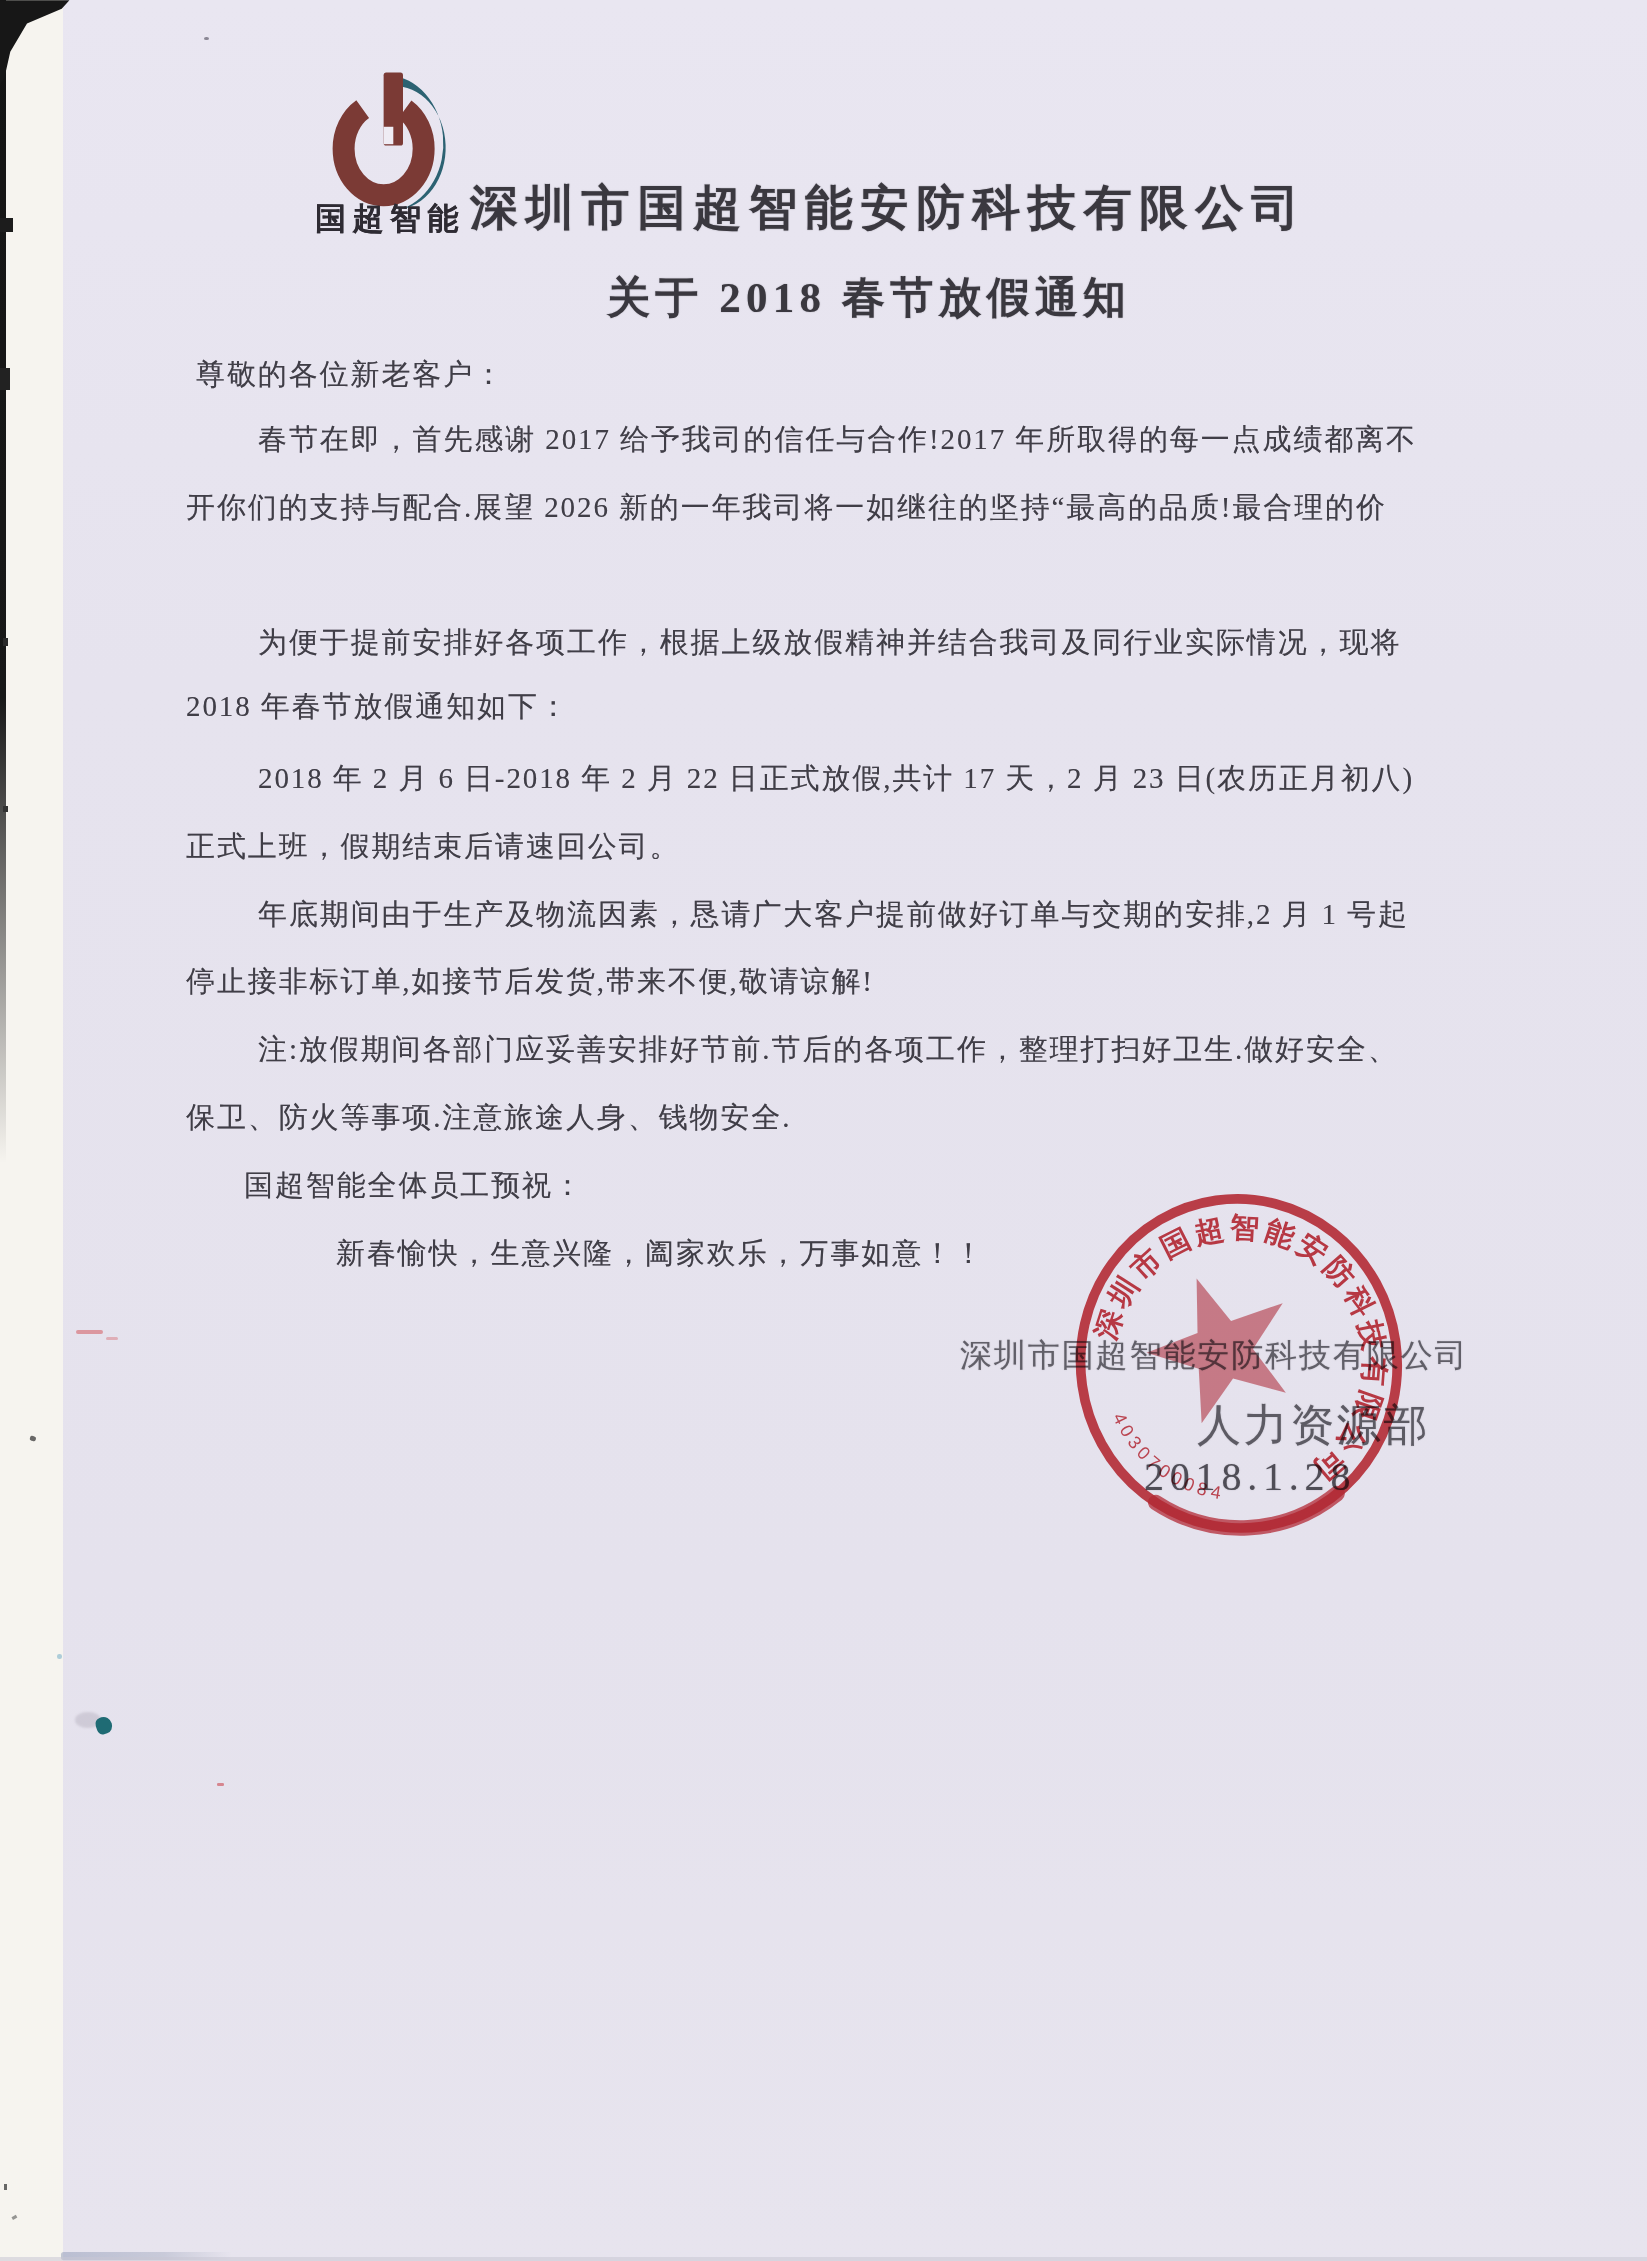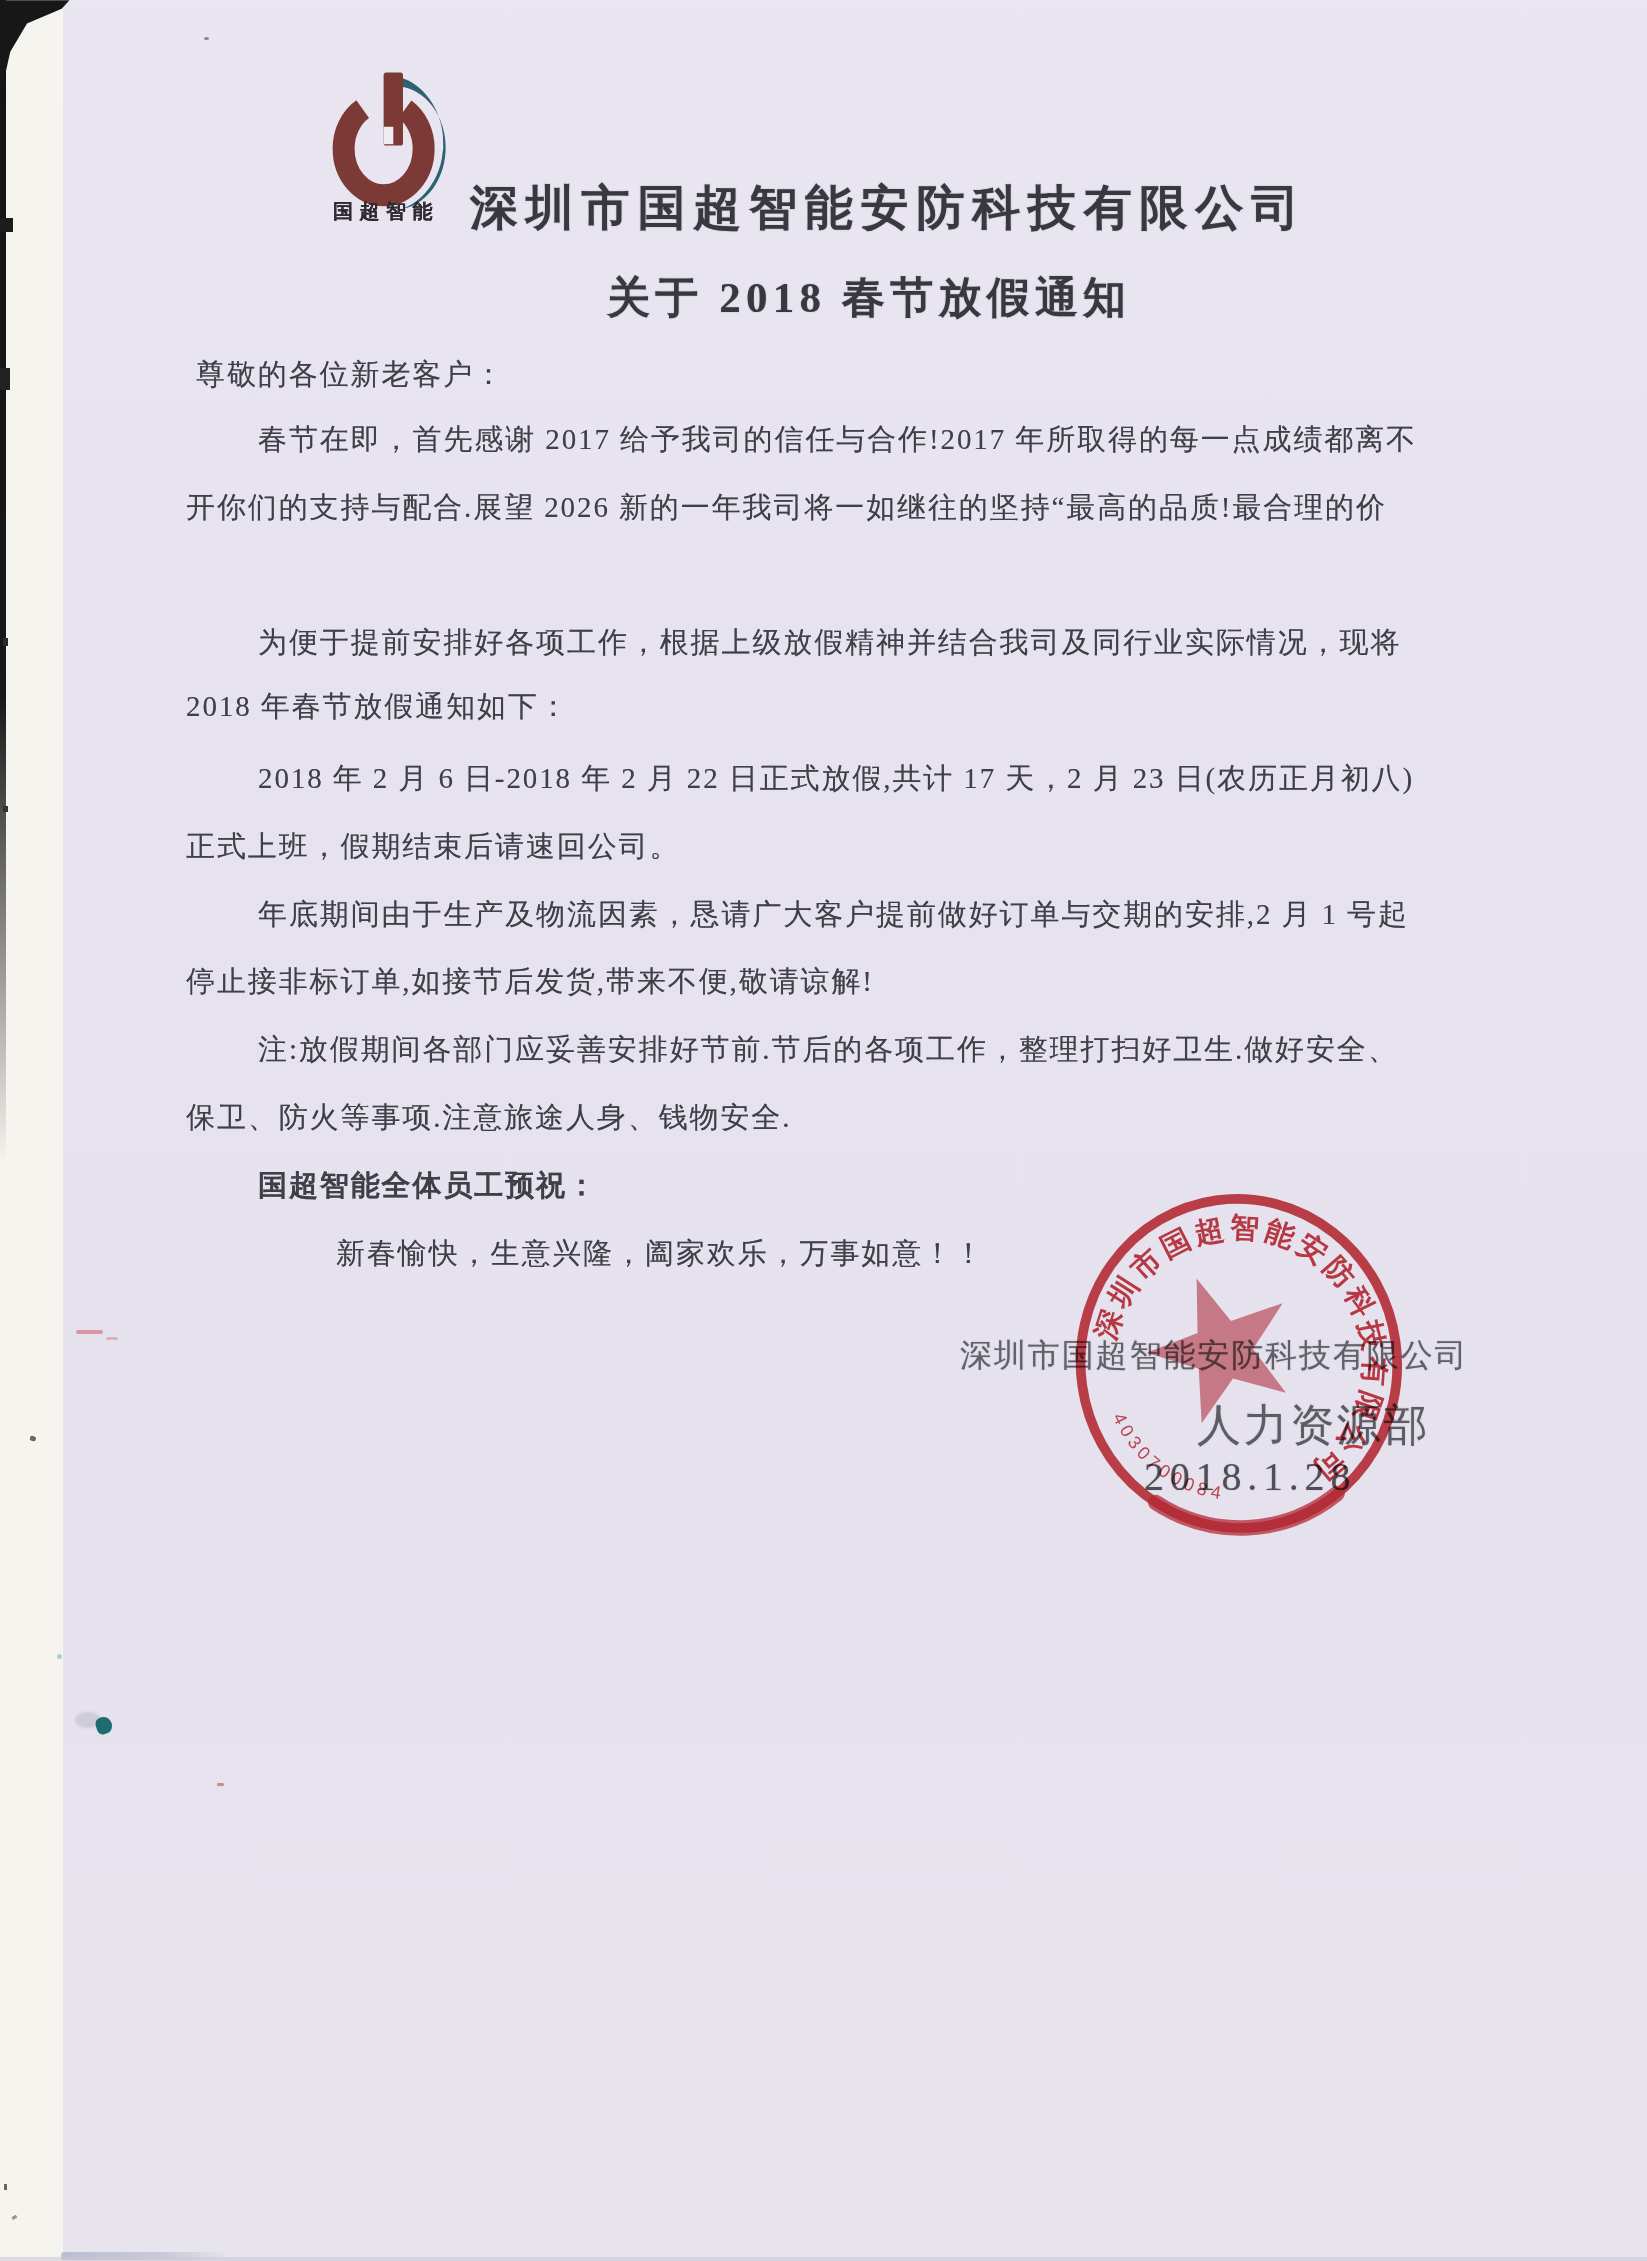--- a/index.html
+++ b/index.html
@@ -19,21 +19,21 @@
     position:absolute;left:470px;top:176px;font-size:48px;font-weight:700;color:#3a383f;
     letter-spacing:7.8px;white-space:nowrap;text-shadow:0 0 1.3px rgba(44,42,52,.45);
   }
   .doc-title{
     position:absolute;left:607px;top:269px;font-size:43px;font-weight:700;color:#3a383f;
     letter-spacing:5.2px;white-space:nowrap;text-shadow:0 0 1.3px rgba(44,42,52,.4);text-align:right;
   }
   .logo-wrap{position:absolute;left:321px;top:71px;width:133px;}
   .logo-caption{
     position:absolute;left:315px;top:198px;width:142px;text-align:center;
-    font-size:20px;font-weight:900;color:#2e2b33;letter-spacing:6.5px;white-space:nowrap;
+    font-size:31px;font-weight:900;color:#2e2b33;letter-spacing:6.5px;white-space:nowrap;
     text-shadow:0 0 0.6px #2e2b33;
   }
   .bline{
     position:absolute;font-size:29px;color:#403e47;letter-spacing:1.9px;white-space:nowrap;
     text-shadow:0 0 0.6px rgba(58,56,66,.4);line-height:39px;
   }
   .sig{position:absolute;white-space:nowrap;font-weight:400;}
   .sig-company{left:960px;top:1334px;font-size:32px;color:#615f68;letter-spacing:1.9px;
     text-shadow:0 0 1.3px rgba(90,88,98,.4);}
   .sig-dept{left:1197px;top:1396px;font-size:44px;color:#5d5b64;letter-spacing:2.6px;
@@ -93,21 +93,21 @@
   <div class="bline" style="left:258px;top:420px;">春节在即，首先感谢 2017 给予我司的信任与合作!2017 年所取得的每一点成绩都离不</div>
   <div class="bline" style="left:186px;top:488px;">开你们的支持与配合.展望 2026 新的一年我司将一如继往的坚持“最高的品质!最合理的价</div>
   <div class="bline" style="left:258px;top:623px;">为便于提前安排好各项工作，根据上级放假精神并结合我司及同行业实际情况，现将</div>
   <div class="bline" style="left:186px;top:687px;text-align:right;">2018 年春节放假通知如下：</div>
   <div class="bline" style="left:258px;top:759px;">2018 年 2 月 6 日-2018 年 2 月 22 日正式放假,共计 17 天，2 月 23 日(农历正月初八)</div>
   <div class="bline" style="left:186px;top:827px;">正式上班，假期结束后请速回公司。</div>
   <div class="bline" style="left:258px;top:895px;">年底期间由于生产及物流因素，恳请广大客户提前做好订单与交期的安排,2 月 1 号起</div>
   <div class="bline" style="left:186px;top:962px;">停止接非标订单,如接节后发货,带来不便,敬请谅解!</div>
   <div class="bline" style="left:186px;top:1098px;">保卫、防火等事项.注意旅途人身、钱物安全.</div>
   <div class="bline" style="left:258px;top:1030px;">注:放假期间各部门应妥善安排好节前.节后的各项工作，整理打扫好卫生.做好安全、</div>
-  <div class="bline" style="left:258px;top:1166px;font-weight:bold;">国超智能全体员工预祝：</div>
+  <div class="bline" style="left:244px;top:1166px;">国超智能全体员工预祝：</div>
   <div class="bline" style="left:336px;top:1234px;">新春愉快，生意兴隆，阖家欢乐，万事如意！！</div>
 
   <div class="sig sig-company">深圳市国超智能安防科技有限公司</div>
   <div class="sig sig-dept">人力资源部</div>
   <div class="sig sig-date">2018.1.28</div>
 
   <svg class="stamp" width="339" height="346" viewBox="0 0 525 535">
     <g transform="rotate(-8 260 262)">
       <ellipse cx="260" cy="262" rx="245" ry="255" fill="none" stroke="#c4232e" stroke-width="15" opacity="0.9"></ellipse>
       <path d="M 102.5 457.3 A 245 255 0 0 0 382.5 482.8" fill="none" stroke="#c4232e" stroke-width="24" opacity="0.75" stroke-linecap="round"></path>

